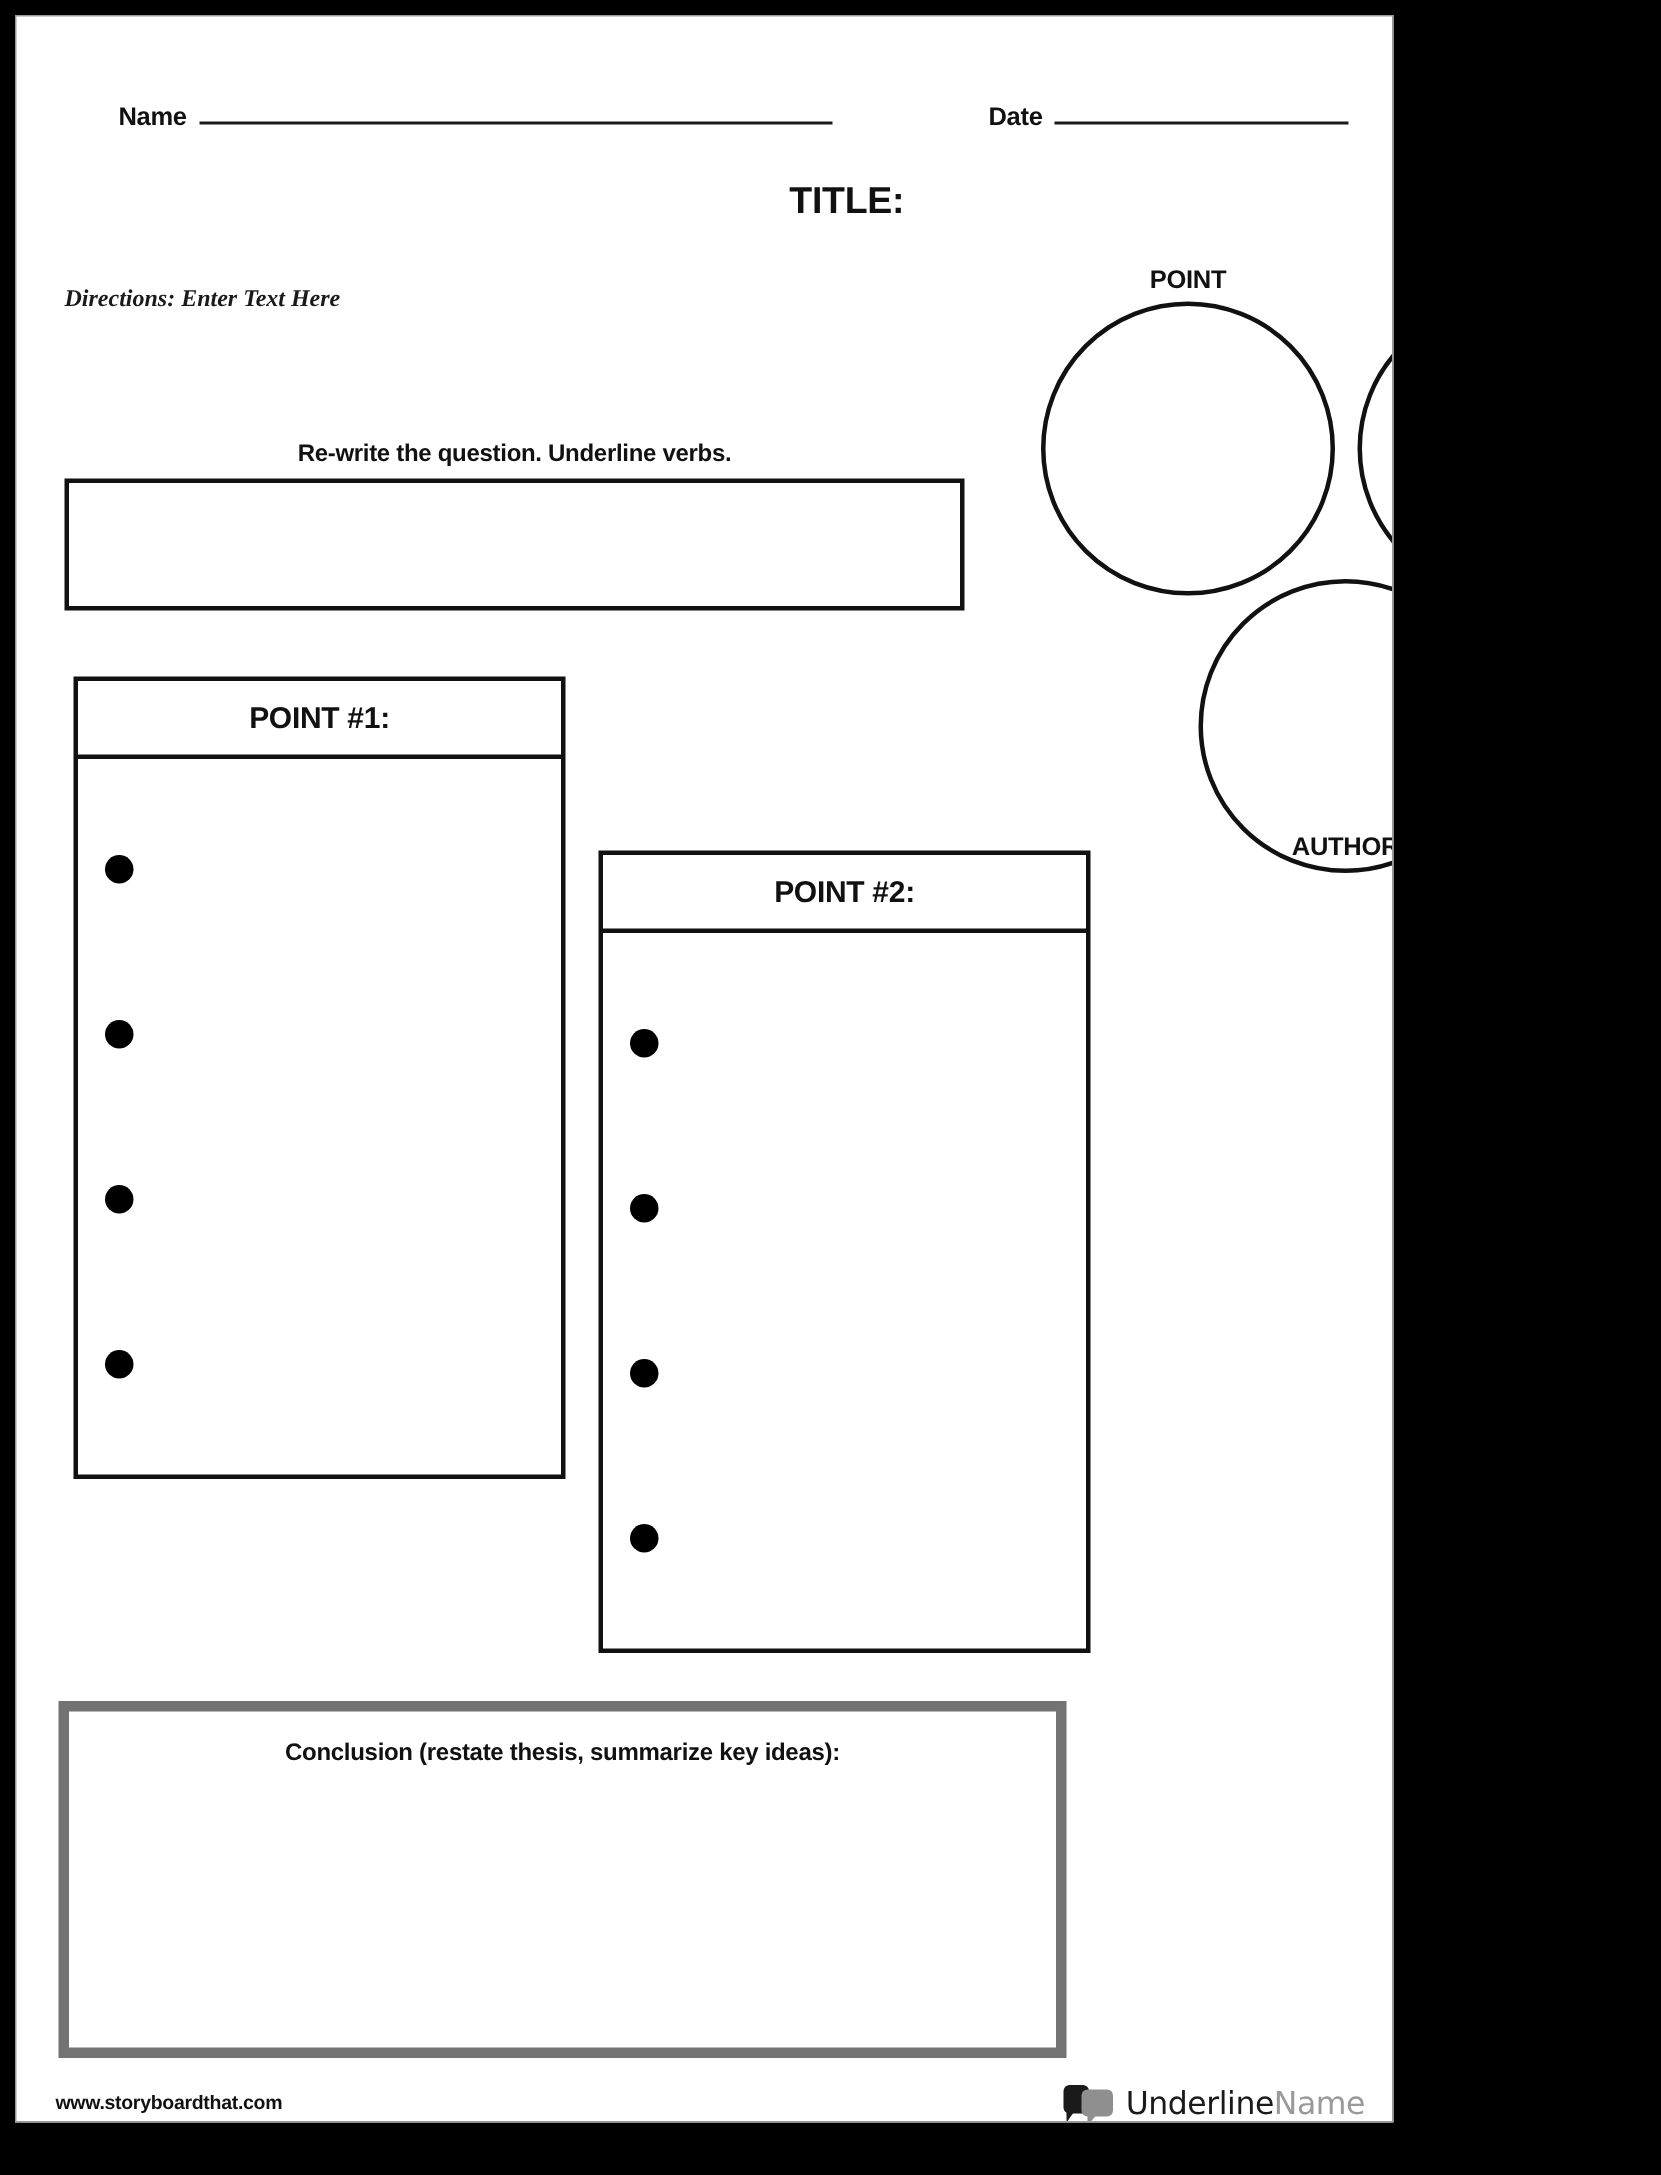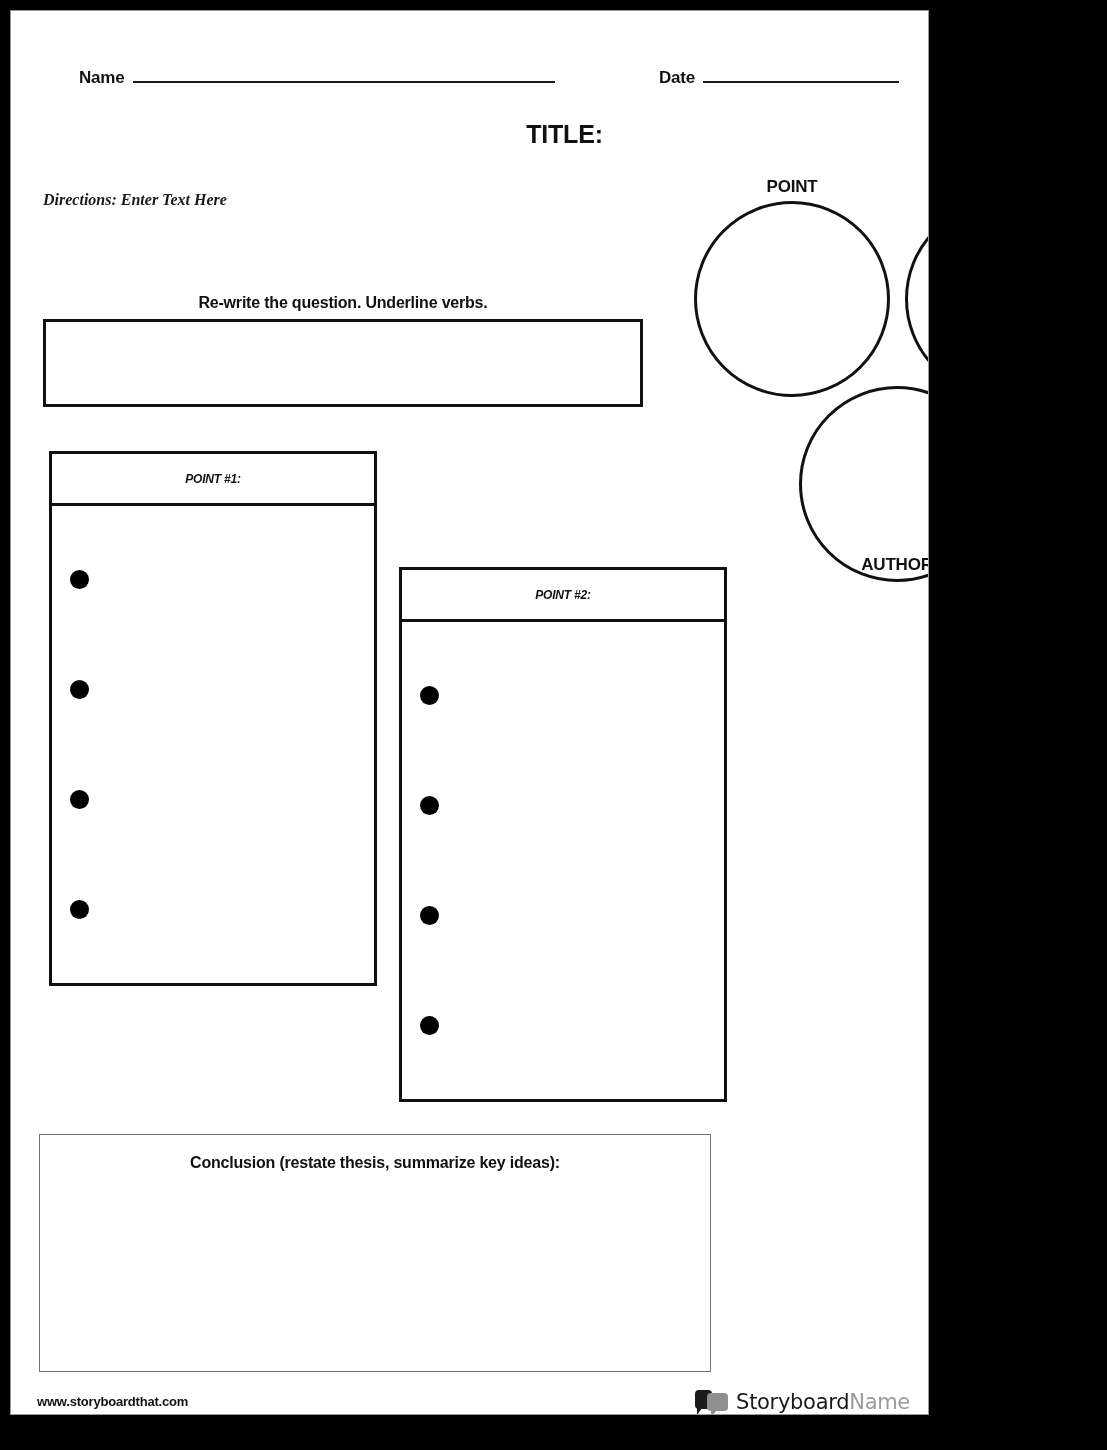--- a/index.html
+++ b/index.html
@@ -139,21 +139,21 @@
   }
   .point-header {
     flex: 0 0 auto;
     height: 52px;
     border-bottom: 3px solid #111111;
     display: flex;
     align-items: center;
     justify-content: center;
     box-sizing: border-box;
   }
-  .point-header-text { font-size: 12px; line-height: 18px; font-style: italic; }
+  .point-header-text { font-size: 20px; line-height: 18px; }
   .point-body {
     flex: 1 1 auto;
     position: relative;
     display: flex;
     flex-direction: column;
     justify-content: space-around;
     padding: 18px 0 18px 0;
     box-sizing: border-box;
   }
   .bullet-row {
@@ -175,21 +175,21 @@
   #point2 { left: 388px; top: 556px; width: 328px; height: 535px; }
   #point3 { left: 732px; top: 764px; width: 328px; height: 535px; }
 
   
   #conclusion-box {
     position: absolute;
     left: 28px;
     top: 1123px;
     width: 672px;
     height: 238px;
-    border: 1px solid #737373;
+    border: 7px solid #737373;
     box-sizing: border-box;
     background: #ffffff;
   }
   #conclusion-heading {
     position: absolute;
     left: 0;
     top: 18px;
     width: 100%;
     text-align: center;
     font-size: 16px;
@@ -335,17 +335,17 @@
       <div id="conclusion-heading" class="cond-bold">Conclusion (restate thesis, summarize key ideas):</div>
     </div>
 
     <div id="footer-url" class="cond-bold">www.storyboardthat.com</div>
 
     <div id="footer-logo">
       <span class="logo-mark">
         <span class="bubble-back"></span>
         <span class="bubble-front"></span>
       </span>
-      <span class="logo-word"><span class="w1">Storyboard</span><span class="w2">Name</span></span>
+      <span class="logo-word"><span class="w1">Underline</span><span class="w2">Name</span></span>
     </div>
 
   </div>
 </div>
 
 </body></html>

